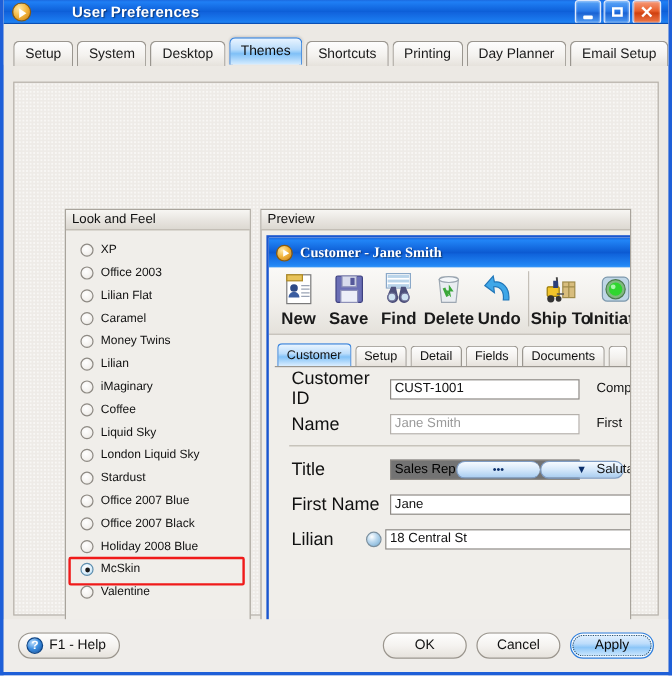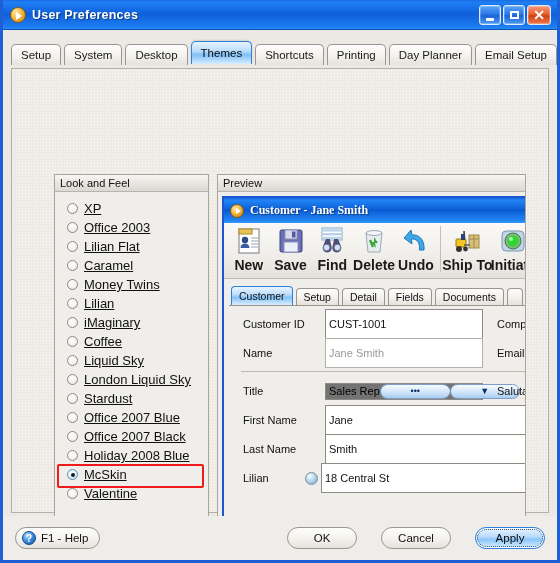--- a/index.html
+++ b/index.html
@@ -10,23 +10,23 @@
   }
   .window{
     position:relative;width:560px;height:563px;box-sizing:border-box;
     background:#ece9e4;
     border:3px solid #1e5fd8;border-top:none;
     overflow:hidden;
   }
 
   
   .titlebar{
-    height:30px;box-sizing:border-box;
+    height:20px;box-sizing:border-box;
     background:linear-gradient(to bottom,#1b6ae0 0%,#1f7ff5 8%,#0d5fd8 48%,#1163dd 52%,#1b7cf0 88%,#2b8ff8 100%);
-    display:flex;align-items:center;padding:0 4px 0 7px;position:relative;
+    display:flex;align-items:center;padding:0 4px 0 7px;position:relative;gap:28px;
   }
   .titlebar::after{content:"";position:absolute;left:0;right:0;bottom:0;height:1px;background:#0a4fb5;}
   .title-icon{
     width:16px;height:16px;border-radius:50%;flex:0 0 auto;margin-right:6px;
     background:radial-gradient(circle at 35% 30%,#ffe9a8 0%,#f5b942 45%,#c87d12 100%);
     border:1px solid #8a5a0c;position:relative;box-sizing:border-box;
   }
   .title-icon::after{
     content:"";position:absolute;left:5px;top:3.5px;
     border-left:6px solid #fff;border-top:4px solid transparent;border-bottom:4px solid transparent;
@@ -114,21 +114,21 @@
     border:1px solid #8e8a84;flex:0 0 auto;margin-right:6px;position:relative;
   }
   .radio.sel{
     background:radial-gradient(circle at 40% 35%,#ffffff 0%,#dff0fc 55%,#9fcdea 100%);
     border-color:#5f8fae;
   }
   .radio.sel::after{
     content:"";position:absolute;left:2.5px;top:2.5px;width:4px;height:4px;border-radius:50%;
     background:#1a1a1a;
   }
-  .radio-label{font-size:13px;color:#111;white-space:nowrap;line-height:1;text-decoration:underline;}
+  .radio-label{font-size:10px;color:#111;white-space:nowrap;line-height:1;}
   .radio-row.highlighted{}
   .redbox{
     position:absolute;left:2px;right:4px;top:-1px;height:20px;
     border:2px solid #f01a1a;border-radius:2px;pointer-events:none;
   }
 
   
   .mini{
     position:absolute;left:4px;top:4px;width:318px;height:330px;
     background:#f0eeea;border:2px solid #1a56cf;box-sizing:border-box;overflow:hidden;
@@ -167,24 +167,24 @@
   }
   .mtab.active{
     border-color:#2f7fdd;height:19px;
     background:linear-gradient(to bottom,#eaf5ff 0%,#bcddfb 42%,#83c2f7 58%,#dbeeff 100%);
   }
   .mini-form{
     position:absolute;left:5px;right:0;top:107px;bottom:0;
     border-top:1px solid #9a968f;background:#f0eeea;padding-top:7px;
   }
   .frow{display:flex;align-items:center;height:22px;margin-bottom:7px;padding-left:14px;}
-  .flabel{font-size:11px;color:#111;width:82px;flex:0 0 auto;}
+  .flabel{font-size:15px;color:#111;width:82px;flex:0 0 auto;}
   .finput{
     height:17px;box-sizing:border-box;background:#fff;border:1px solid #8d8984;
-    font-size:11px;color:#111;padding:14px 3px;display:flex;align-items:center;white-space:nowrap;
+    font-size:11px;color:#111;padding:1px 3px;display:flex;align-items:center;white-space:nowrap;
   }
   .finput.ghost{color:#9a9a9a;border-color:#b4b0ab;}
   .w-id{width:158px;}
   .rlabel{font-size:11px;color:#111;margin-left:14px;white-space:nowrap;}
   .divider{height:1px;background:#bdb8b0;margin:5px 12px 8px 12px;}
 
   .combo{display:flex;align-items:center;height:17px;width:158px;box-sizing:border-box;
     border:1px solid #8d8984;background:#737373;}
   .combo .val{flex:1 1 auto;font-size:11px;padding-left:3px;white-space:nowrap;}
   .combo .btn{
@@ -211,21 +211,21 @@
     border:1px solid #9a958d;border-radius:11px;
     background:linear-gradient(to bottom,#fdfdfd 0%,#f5f3f0 50%,#e6e2dc 100%);
   }
   .btn.help{min-width:0;padding:0 11px 0 6px;gap:5px;}
   .help-ico{
     width:14px;height:14px;border-radius:50%;flex:0 0 auto;
     background:radial-gradient(circle at 35% 30%,#bfe0ff 0%,#3f8fe0 45%,#12509f 100%);
     color:#fff;font-size:10px;font-weight:bold;display:flex;align-items:center;justify-content:center;
     border:1px solid #0e4586;box-sizing:border-box;
   }
-  .bottom-right{margin-left:auto;display:flex;gap:24px;align-items:center;}
+  .bottom-right{margin-left:auto;display:flex;gap:8px;align-items:center;}
   .btn.focused{
     border-color:#2f7fdd;color:#0a0a0a;
     background:linear-gradient(to bottom,#eaf5ff 0%,#bcdcfb 42%,#8cc6f8 58%,#dcefff 100%);
     box-shadow:inset 0 0 0 1px #ffffff;
     outline:1px dotted #31536e;outline-offset:-3px;
   }
 </style>
 </head>
 <body>
 
@@ -492,46 +492,41 @@
 
             <div class="frow">
               <span class="flabel">Customer ID</span>
               <span class="finput w-id">CUST-1001</span>
               <span class="rlabel">Compa</span>
             </div>
 
             <div class="frow">
               <span class="flabel">Name</span>
               <span class="finput ghost w-id">Jane Smith</span>
-              <span class="rlabel">Email</span>
+              <span class="rlabel">First</span>
             </div>
 
             <div class="divider"></div>
 
             <div class="frow">
               <span class="flabel">Title</span>
               <span class="combo">
                 <span class="val">Sales Rep</span>
                 <span class="btn">•••</span>
                 <span class="btn">▼</span>
               </span>
               <span class="rlabel">Salutation</span>
 
             </div>
 
             <div class="frow">
               <span class="flabel">First Name</span>
               <span class="finput" style="width:220px;">Jane</span>
             </div>
 
-            <div class="frow">
-
-              <span class="flabel">Last Name</span>
-              <span class="finput" style="width:220px;">Smith</span>
-            </div>
 
             <div class="frow">
               <span class="flabel" style="width:62px;">Lilian</span>
               <span class="globe"></span>
               <span class="finput" style="width:217px;">18 Central St</span>
             </div>
 
           </div>
         </div>
 

